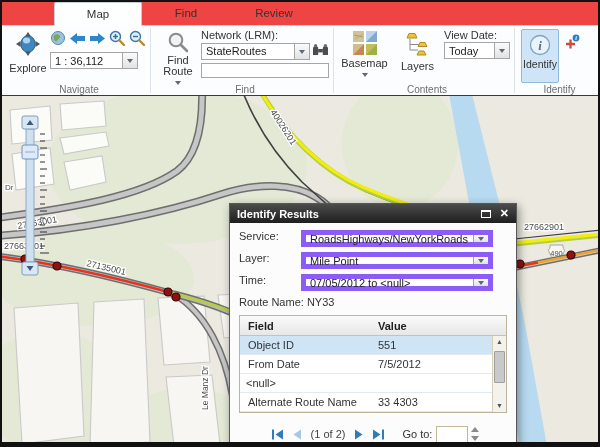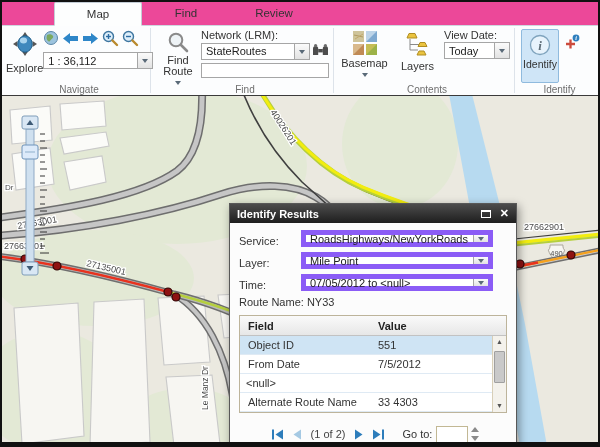--- a/index.html
+++ b/index.html
@@ -3,21 +3,21 @@
 <meta charset="utf-8">
 <style>
   * { margin:0; padding:0; box-sizing:border-box; }
   body { font-family:"Liberation Sans", sans-serif; background:#888; }
   .window{
     position:relative; width:600px; height:447px; background:#fff;
     border:2px solid #111; border-bottom-width:5px; overflow:hidden;
     font-family:"Liberation Sans", sans-serif;
   }
   
-  .tabbar{ height:24px; background:#ec4899; border-bottom:1px solid #cfd7df; padding-left:52px; display:flex; }
+  .tabbar{ height:24px; background:#ef4444; border-bottom:1px solid #cfd7df; padding-left:52px; display:flex; }
   .tab{ width:88px; line-height:22px; text-align:center; font-size:11.5px; color:#333; cursor:default; }
   .tab.active{ background:#fdfefe; border:1px solid #c4cdd6; border-bottom:1px solid #fdfefe; margin-bottom:-1px; border-radius:2px 2px 0 0; }
   .ribbon-body{ height:69px; background:#fcfdfe; display:flex; }
   .group{ position:relative; padding:2px 4px 12px; }
   .group-label{ position:absolute; bottom:0; left:6px; right:0; text-align:center; font-size:10px; color:#6e6e6e; }
   .vsep{ width:1px; background:#dde3ea; margin:2px 0; }
   .g-navigate{ width:148px; display:flex; }
   .explore{ width:46px; text-align:center; padding-top:3px; }
   .explore .lbl{ font-size:11px; color:#333; margin-top:1px; }
   .nav-col{ flex:1; padding-top:3px; }
@@ -40,21 +40,21 @@
   .plusinfo{ margin:6px 0 0 5px; }
   
   .map-area{ position:relative; width:596px; height:347px; border-top:1px solid #3a3a3a; background:#ebe9e0; }
   
   .dialog{ position:absolute; left:227px; top:107px; width:288px; background:#fcfcfc; border:1px solid #585858; box-shadow:2px 3px 9px rgba(0,0,0,.4); font-size:11px; }
   .dlg-title{ height:19px; background:linear-gradient(#4c4c4c,#1e1e1e); color:#fff; font-weight:bold; font-size:11px; display:flex; align-items:center; padding:0 7px; }
   .dlg-btns{ margin-left:auto; display:flex; gap:9px; align-items:center; }
   .dlg-max{ width:10px; height:8px; border:1.5px solid #fff; border-top-width:2.5px; }
   .dlg-close{ color:#fff; font-size:11px; font-weight:bold; line-height:1; }
   .dlg-body{ padding:7px 9px 4px; }
-  .frow{ display:flex; align-items:flex-end; margin-bottom:5px; }
+  .frow{ display:flex; align-items:flex-start; margin-bottom:5px; }
   .flabel{ width:62px; color:#333; }
   .combo2{ flex:1; height:17px; border:5px solid #8b5cf6; background:#fff; display:flex; align-items:center; padding-left:4px; margin-right:14px; color:#222; }
   .routename{ color:#333; margin:1px 0 7px; }
   .tbl{ position:relative; border:1px solid #bdb49b; height:98px; background:#fff; overflow:hidden; }
   .tbl-head{ display:flex; height:20px; background:linear-gradient(#fafafa,#e7e7e7); border-bottom:1px solid #c2c2c2; font-weight:bold; color:#222; align-items:center; }
   .col-f{ width:132px; padding-left:8px; } .col-v{ flex:1; padding-left:6px; }
   .tbl-rows{ margin-right:14px; }
   .trow{ display:flex; height:19px; align-items:center; border-bottom:1px solid #dfeaf4; color:#333; }
   .trow.selected{ background:#cfe4f4; }
   .sbar{ position:absolute; top:20px; right:0; bottom:0; width:14px; background:#f4f2ec; border-left:1px solid #d8cfb8; }
@@ -123,21 +123,21 @@
               </svg>
           </span>
           <span>
             <svg width="17" height="17" viewBox="0 0 17 17">
                 <circle cx="6.5" cy="6.5" r="5" fill="#ddeefa" stroke="#3e76a0" stroke-width="1.4"></circle>
                 <line x1="10.5" y1="10.5" x2="15" y2="15" stroke="#b98a2e" stroke-width="2.4" stroke-linecap="round"></line>
                 <line x1="4" y1="6.5" x2="9" y2="6.5" stroke="#2d6da3" stroke-width="1.4"></line>
               </svg>
           </span>
         </div>
-        <div class="combo" style="width:110px;">
+        <div class="combo" style="width:88px;">
           <span>1 : 36,112</span>
           <span class="dd">
               <span class="caret"></span>
             </span>
         </div>
       </div>
       <div class="group-label">Navigate</div>
     </div>
     <div class="vsep"></div>
 

